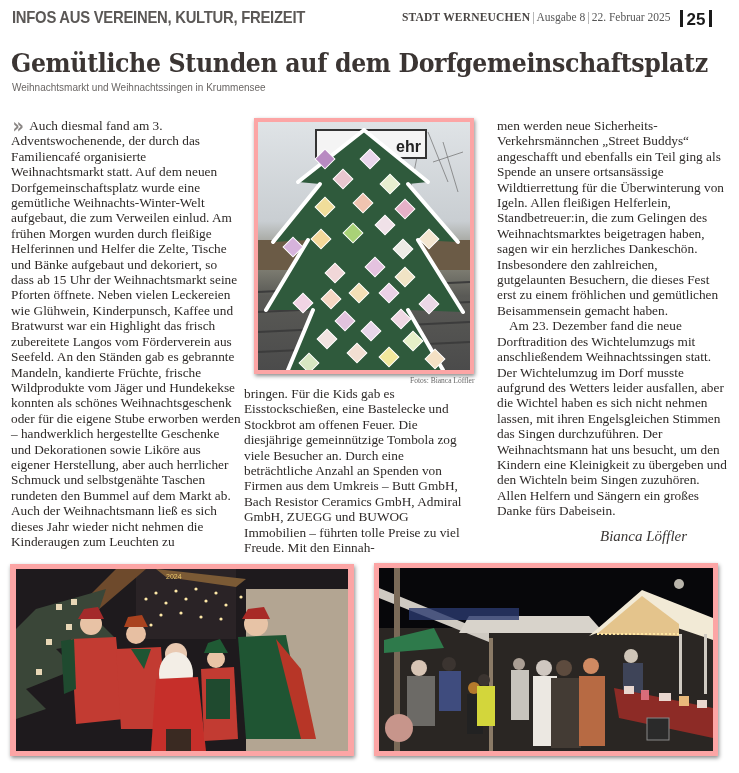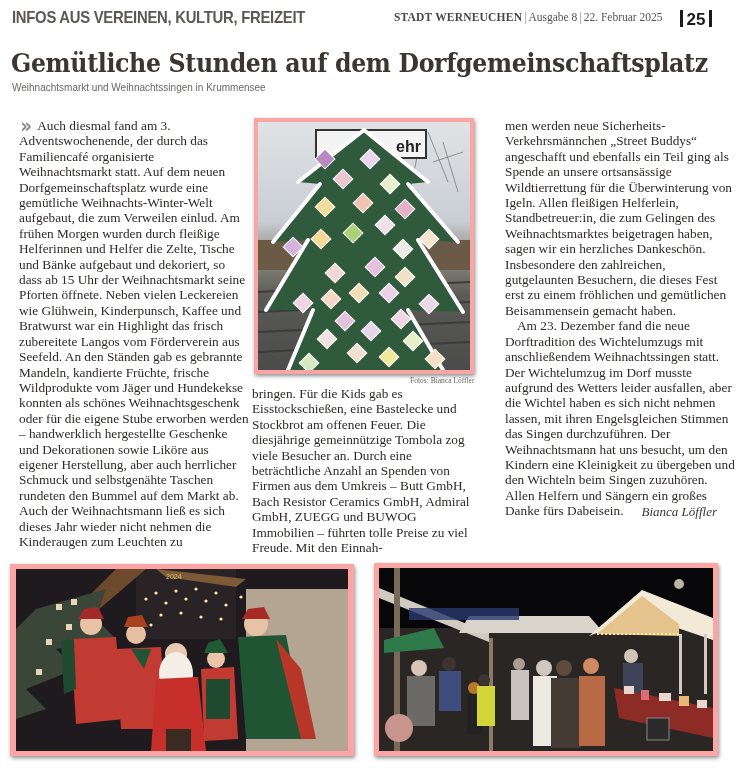--- a/index.html
+++ b/index.html
@@ -1,32 +1,32 @@
 <!DOCTYPE html>
 <html><head>
   <meta charset="utf-8">
   <style>
     html, body { margin:0; padding:0; }
     body { width:739px; height:773px; background:#ffffff; position:relative; overflow:hidden; color:#2e2a28; }
     .hdr-section { position:absolute; left:12px; top:8px; font-family:"Liberation Sans", sans-serif; font-weight:bold; font-size:16.5px; color:#5b5856; letter-spacing:-0.3px; transform:scaleX(0.9); transform-origin:left top; white-space:nowrap; }
     .hdr-meta { position:absolute; left:394px; top:11px; font-family:"Liberation Serif", serif; font-size:11.5px; color:#555; white-space:nowrap; }
-    .hdr-meta .pub { font-weight:bold; color:#4a4644; letter-spacing:0.2px; }
+    .hdr-meta .pub { font-weight:bold; color:#4a4644; letter-spacing:0.2px;margin-left:8px; }
     .hdr-meta .sep { color:#888; padding:0 2px; }
     .hdr-page { position:absolute; left:676px; top:10px; font-family:"Liberation Sans", sans-serif; font-weight:bold; font-size:17px; color:#1a1a1a; white-space:nowrap; }
     .hdr-page .bar { display:inline-block; width:2.5px; height:17px; background:#1a1a1a; vertical-align:-2px; margin:0 4px; }
     .title { position:absolute; left:11px; top:48px; font-family:"DejaVu Serif", serif; font-weight:bold; font-size:25.5px; color:#3b3533; letter-spacing:-0.4px; white-space:nowrap; transform:scaleX(0.93); transform-origin:left top; }
     .subtitle { position:absolute; left:12px; top:82px; font-family:"Liberation Sans", sans-serif; font-size:10px; color:#6a6664; white-space:nowrap; }
-    .col { position:absolute; font-family:"Liberation Serif", serif; font-size:13.3px; line-height:15.4px; color:#2e2a28;margin-left:8px; }
+    .col { position:absolute; font-family:"Liberation Serif", serif; font-size:13.3px; line-height:15.4px; color:#2e2a28; }
     .col p { margin:0; text-align:left; }
     .col1 { left:11px; top:118px; width:230px; }
     .col2 { left:244px; top:386px; width:230px; }
     .col3 { left:497px; top:118px; width:230px; }
     .quote-mark { display:inline-block; font-family:"DejaVu Sans", sans-serif; font-weight:bold; color:#8a8684; font-size:22px; line-height:15px; margin-right:4px; vertical-align:-3px; transform:scaleX(0.8); }
     .indent { text-indent:12px; }
-    .author { position:absolute; left:600px; top:504px; width:117px; text-align:right; font-family:"Liberation Serif", serif; font-style:italic; font-size:13px; color:#3a3634; }
+    .author { position:absolute; left:600px; top:528px; width:117px; text-align:left; font-family:"Liberation Serif", serif; font-style:italic; font-size:15px; color:#3a3634; }
     .photo-frame { position:absolute; background:#fca5a5; box-shadow:1px 2px 4px rgba(0,0,0,0.45); }
     .photo { position:absolute; overflow:hidden; }
     .caption { position:absolute; left:410px; top:376px; font-family:Liberation Serif, serif; font-size:7.5px; color:#666; white-space:nowrap; }
   </style>
 </head>
 <body>
 
 <div class="hdr-section">INFOS AUS VEREINEN, KULTUR, FREIZEIT</div>
 <div class="hdr-meta"><span class="pub">STADT WERNEUCHEN</span><span class="sep">|</span><span>Ausgabe 8</span><span class="sep">|</span><span>22. Februar 2025</span></div>
 <div class="hdr-page"><span class="bar"></span><span>25</span><span class="bar"></span></div>

